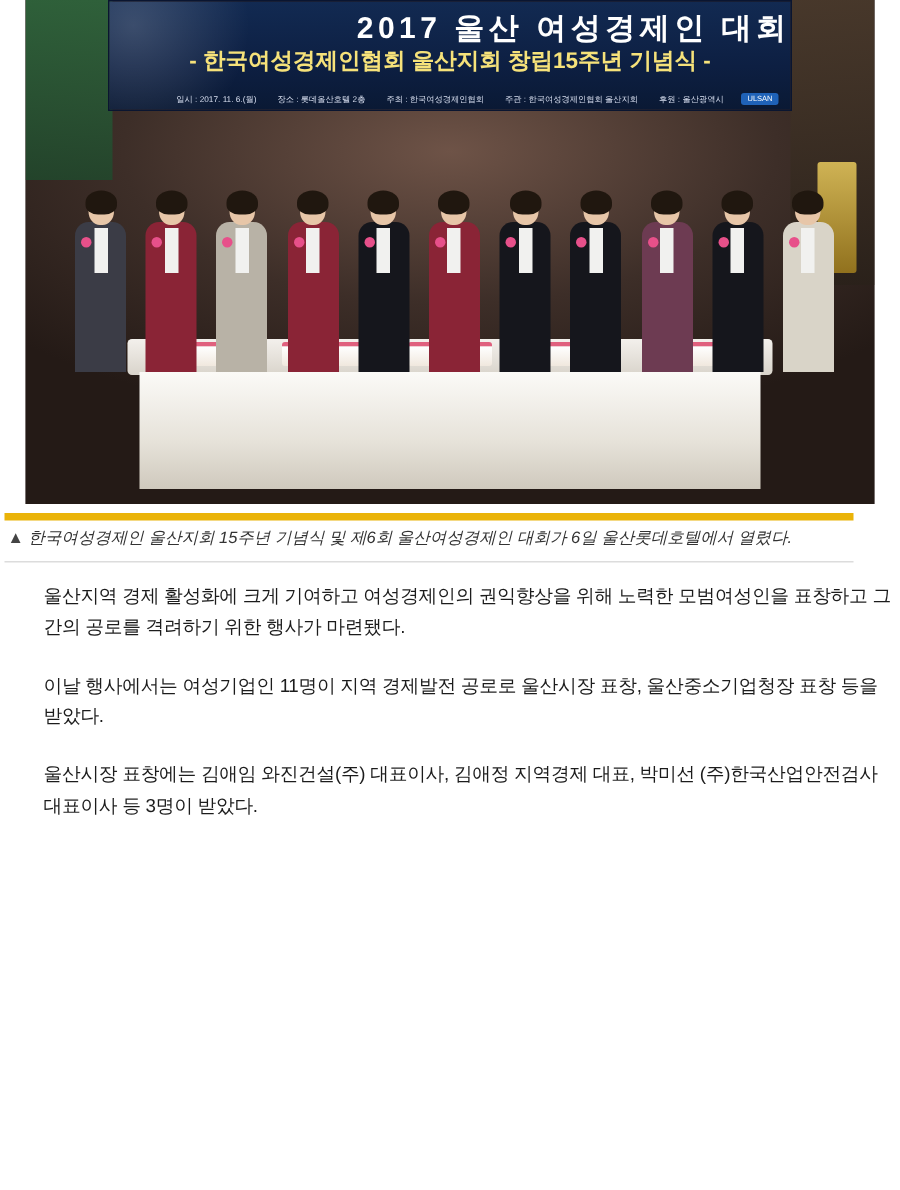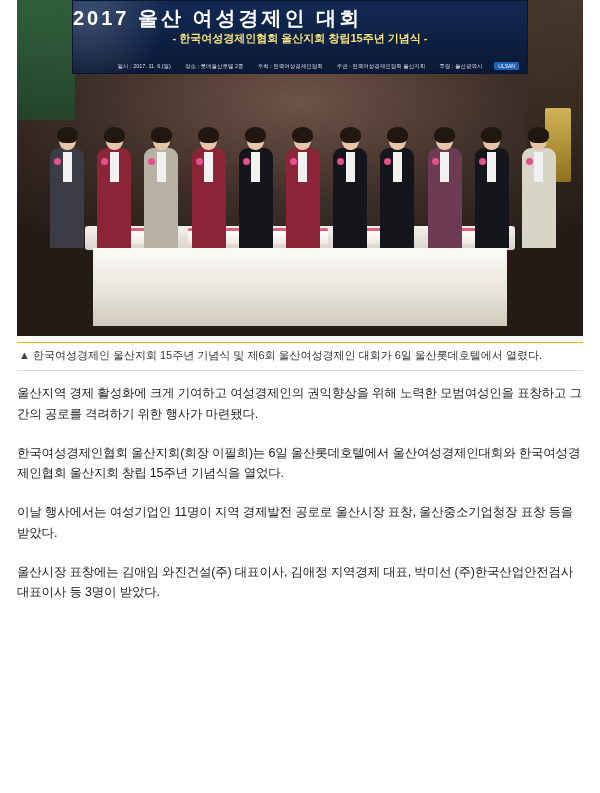--- a/index.html
+++ b/index.html
@@ -47,33 +47,33 @@
   .banner:before {
     content: "";
     position: absolute;
     left: -20px; top: -20px;
     width: 120px; height: 120px;
     background: radial-gradient(circle at 30% 30%, rgba(255,255,255,0.18), rgba(255,255,255,0) 65%);
   }
   .banner-title {
     position: absolute;
     top: 4px; left: 0; right: 0;
-    text-align: left;
+    text-align: right;
     color: #ffffff;
     font-size: 20px;
     font-weight: bold;
     letter-spacing: 3px;
     white-space: nowrap;
   }
   .banner-sub {
     position: absolute;
     top: 30px; left: 0; right: 0;
     text-align: center;
     color: #f6e27a;
-    font-size: 11px;
+    font-size: 15px;
     font-weight: bold;
     white-space: nowrap;
   }
   .banner-meta {
     position: absolute;
     bottom: 3px; left: 0; right: 0;
     display: flex;
     justify-content: center;
     gap: 14px;
     color: #d8dff0;
@@ -190,32 +190,33 @@
   }
   .cake {
     width: 56px; height: 16px;
     background: linear-gradient(180deg,#fff,#f0e8de);
     border-top: 3px solid #e0607e;
     border-radius: 2px;
   }
   
   .caption {
     width: 566px;
-    margin: 6px 0 0 17px;
+    margin: 6px 0 0 3px;
     padding: 5px 2px 7px 2px;
-    border-top: 1px solid #eab308;
+    border-top: 5px solid #eab308;
     border-bottom: 1px solid #dcdcdc;
     font-size: 11px;
     color: #333333;
     line-height: 1.4;
+    font-style: italic;
   }
   .caption .tri { color: #444; margin-right: 3px; }
   .body-copy {
     width: 566px;
-    margin: 0 0 0 17px;
+    margin: 0 0 0 29px;
     padding-top: 12px;
   }
   .body-copy p {
     margin: 0 0 19px 0;
     font-size: 12.5px;
     line-height: 1.62;
     color: #1c1c1c;
     letter-spacing: -0.2px;
   }
   .body-copy p:last-child { margin-bottom: 10px; }
@@ -336,18 +337,17 @@
       <div class="table-cloth"></div>
     </div>
   </div>
 
   <div class="caption">
     <span class="tri">▲</span><span>한국여성경제인 울산지회 15주년 기념식 및 제6회 울산여성경제인 대회가 6일 울산롯데호텔에서 열렸다.</span>
   </div>
 
   <div class="body-copy">
     <p>울산지역 경제 활성화에 크게 기여하고 여성경제인의 권익향상을 위해 노력한 모범여성인을 표창하고 그간의 공로를 격려하기 위한 행사가 마련됐다.</p>
-    <p>한국여성경제인협회 울산지회(회장 이필희)는 6일 울산롯데호텔에서 울산여성경제인대회와 한국여성경제인협회 울산지회 창립 15주년 기념식을 열었다.</p>
     <p>이날 행사에서는 여성기업인 11명이 지역 경제발전 공로로 울산시장 표창, 울산중소기업청장 표창 등을 받았다.</p>
     <p>울산시장 표창에는 김애임 와진건설(주) 대표이사, 김애정 지역경제 대표, 박미선 (주)한국산업안전검사 대표이사 등 3명이 받았다.</p>
   </div>
 
 </div>
 
 </body></html>

